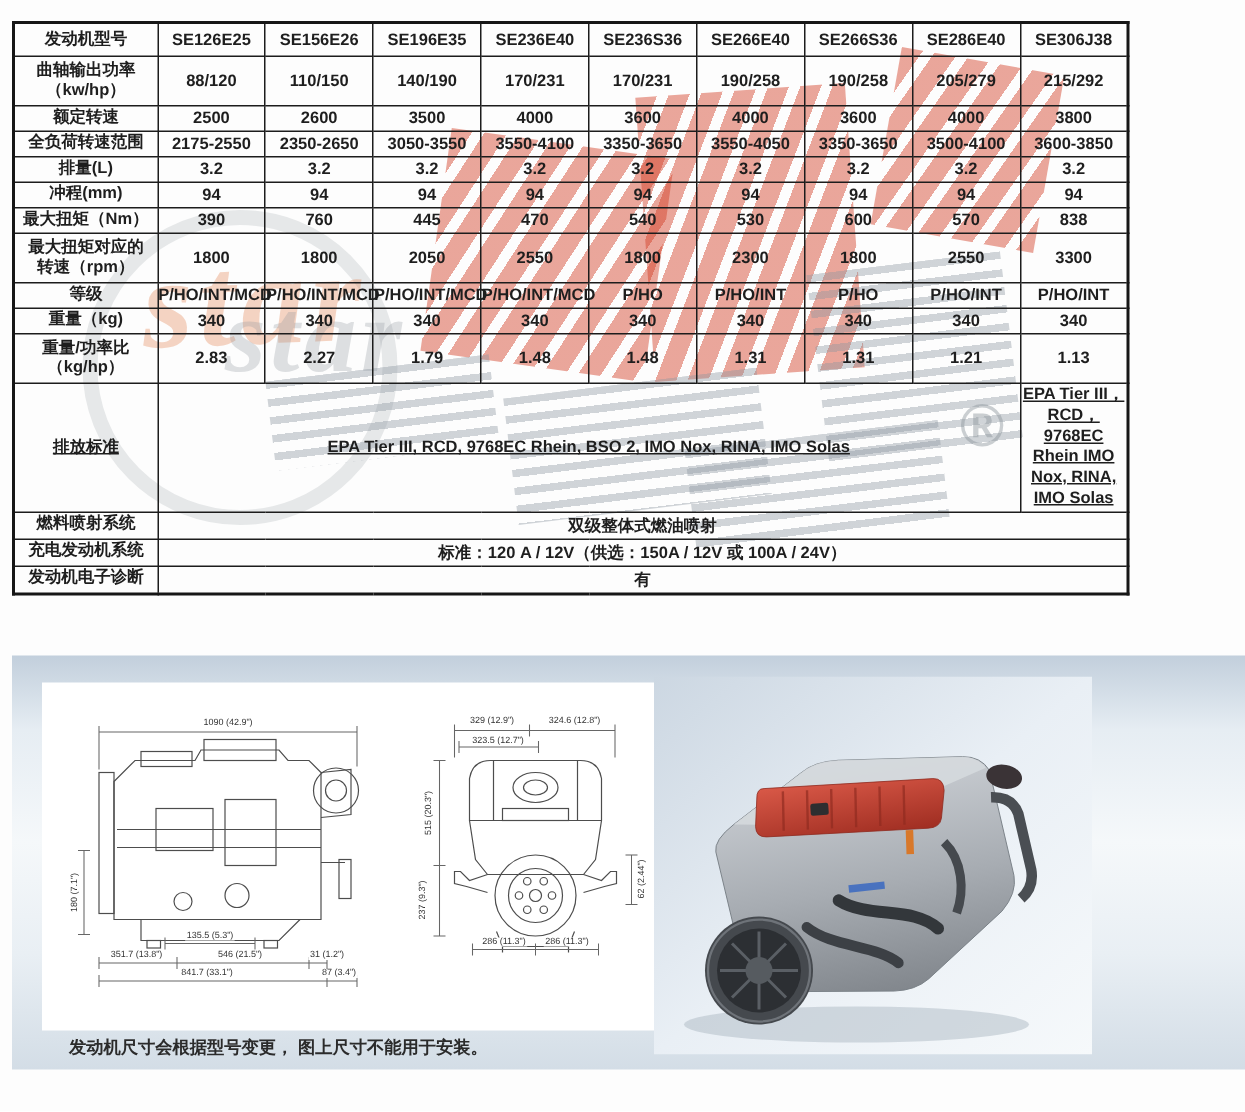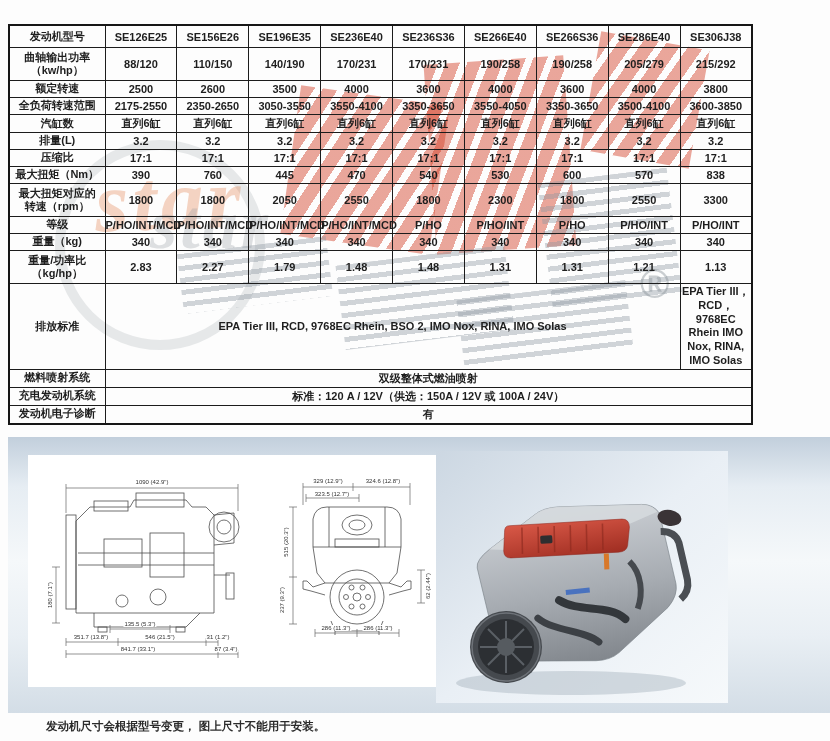--- a/index.html
+++ b/index.html
@@ -20,43 +20,43 @@
   .wm-bars{position:absolute;background:repeating-linear-gradient(180deg,rgba(140,150,160,0.40) 0 5px,rgba(0,0,0,0) 5px 12px);
            transform:rotate(-7deg);}
   .wm-bars.a{left:180px;top:245px;width:150px;height:60px;}
   .wm-bars.b{left:340px;top:255px;width:170px;height:85px;}
   .wm-bars.c{left:460px;top:290px;width:170px;height:70px;}
   .wm-bars.d{left:545px;top:175px;width:130px;height:130px;}
   .wm-reg{position:absolute;left:640px;top:262px;font:bold 40px "Liberation Sans",sans-serif;
           color:rgba(140,148,156,0.45);}
   
   .tbl-wrap{position:absolute;left:8px;top:14px;width:745px;z-index:2;}
-  table.spec{width:100%;table-layout:fixed;border-collapse:collapse;border:2px solid #161616;margin-top:10px;}
+  table.spec{width:100%;table-layout:fixed;border-collapse:collapse;border:2px solid #161616;}
   table.spec th,table.spec td{border:1px solid #1c1c1c;text-align:center;vertical-align:middle;
       font-weight:bold;font-size:11px;color:#1e1e1e;padding:1px 0;background:transparent;}
   table.spec th{height:19px;}
   table.spec td{height:14px;}
   tr.tall td{height:30px;}
-  tr.xtall td{height:40px;}
+  tr.xtall td{height:40px;text-decoration:underline;}
   td.lbl,th.lbl{white-space:pre-line;line-height:1.2;}
   td.common{font-size:11px;color:#2e2620;}
   td.small{font-size:6.8px;letter-spacing:0;}
   td.em-main{font-size:11px;}
   td.em-last{font-size:7.2px;text-align:left;line-height:1.25;padding:1px 3px;}
   
   .panel{position:absolute;left:8px;top:437px;width:822px;height:276px;z-index:2;
      background:linear-gradient(180deg,#c2cfdc 0%,#e6edf3 18%,#f5f8fa 45%,#e9eff4 72%,#d3dde6 100%);}
   .draw-box{position:absolute;left:20px;top:18px;width:414px;height:232px;background:#ffffff;}
   .drawing{position:absolute;}
   .drawing svg{position:absolute;left:0;top:0;}
   .dim{position:absolute;transform:translate(-50%,-50%);white-space:nowrap;font-size:6px;
        color:#333;background:#fff;padding:0 1px;line-height:1;z-index:3;}
   .dim.v{transform:translate(-50%,-50%) rotate(-90deg);background:#fff;}
   .photo{position:absolute;left:428px;top:14px;width:292px;height:252px;}
-  .note{position:absolute;left:38px;top:254px;font-size:11.5px;font-weight:bold;color:#2b2b2b;margin-top:28px;}
+  .note{position:absolute;left:38px;top:254px;font-size:11.5px;font-weight:bold;color:#2b2b2b;}
 </style>
 </head>
 <body>
 
 <div class="page">
 
   <div class="wm">
     <div class="wm-circle"></div>
     <div class="wm-star">star</div>
     <div class="wm-star2">star</div>
@@ -119,54 +119,42 @@
             <td>2350-2650</td>
             <td>3050-3550</td>
             <td>3550-4100</td>
             <td>3350-3650</td>
             <td>3550-4050</td>
             <td>3350-3650</td>
             <td>3500-4100</td>
             <td>3600-3850</td>
           </tr>
           <tr>
-            <td class="lbl">汽缸数</td>
-            <td>直列6缸</td>
-            <td>直列6缸</td>
-            <td>直列6缸</td>
-            <td>直列6缸</td>
-            <td>直列6缸</td>
-            <td>直列6缸</td>
-            <td>直列6缸</td>
-            <td>直列6缸</td>
-            <td>直列6缸</td>
-          </tr>
-          <tr>
             <td class="lbl">排量(L)</td>
             <td>3.2</td>
             <td>3.2</td>
             <td>3.2</td>
             <td>3.2</td>
             <td>3.2</td>
             <td>3.2</td>
             <td>3.2</td>
             <td>3.2</td>
             <td>3.2</td>
           </tr>
           <tr>
-            <td class="lbl">压缩比</td>
-            <td>17:1</td>
-            <td>17:1</td>
-            <td>17:1</td>
-            <td>17:1</td>
-            <td>17:1</td>
-            <td>17:1</td>
-            <td>17:1</td>
-            <td>17:1</td>
-            <td>17:1</td>
+            <td class="lbl">冲程(mm)</td>
+            <td>94</td>
+            <td>94</td>
+            <td>94</td>
+            <td>94</td>
+            <td>94</td>
+            <td>94</td>
+            <td>94</td>
+            <td>94</td>
+            <td>94</td>
           </tr>
           <tr>
             <td class="lbl">最大扭矩（Nm）</td>
             <td>390</td>
             <td>760</td>
             <td>445</td>
             <td>470</td>
             <td>540</td>
             <td>530</td>
             <td>600</td>

